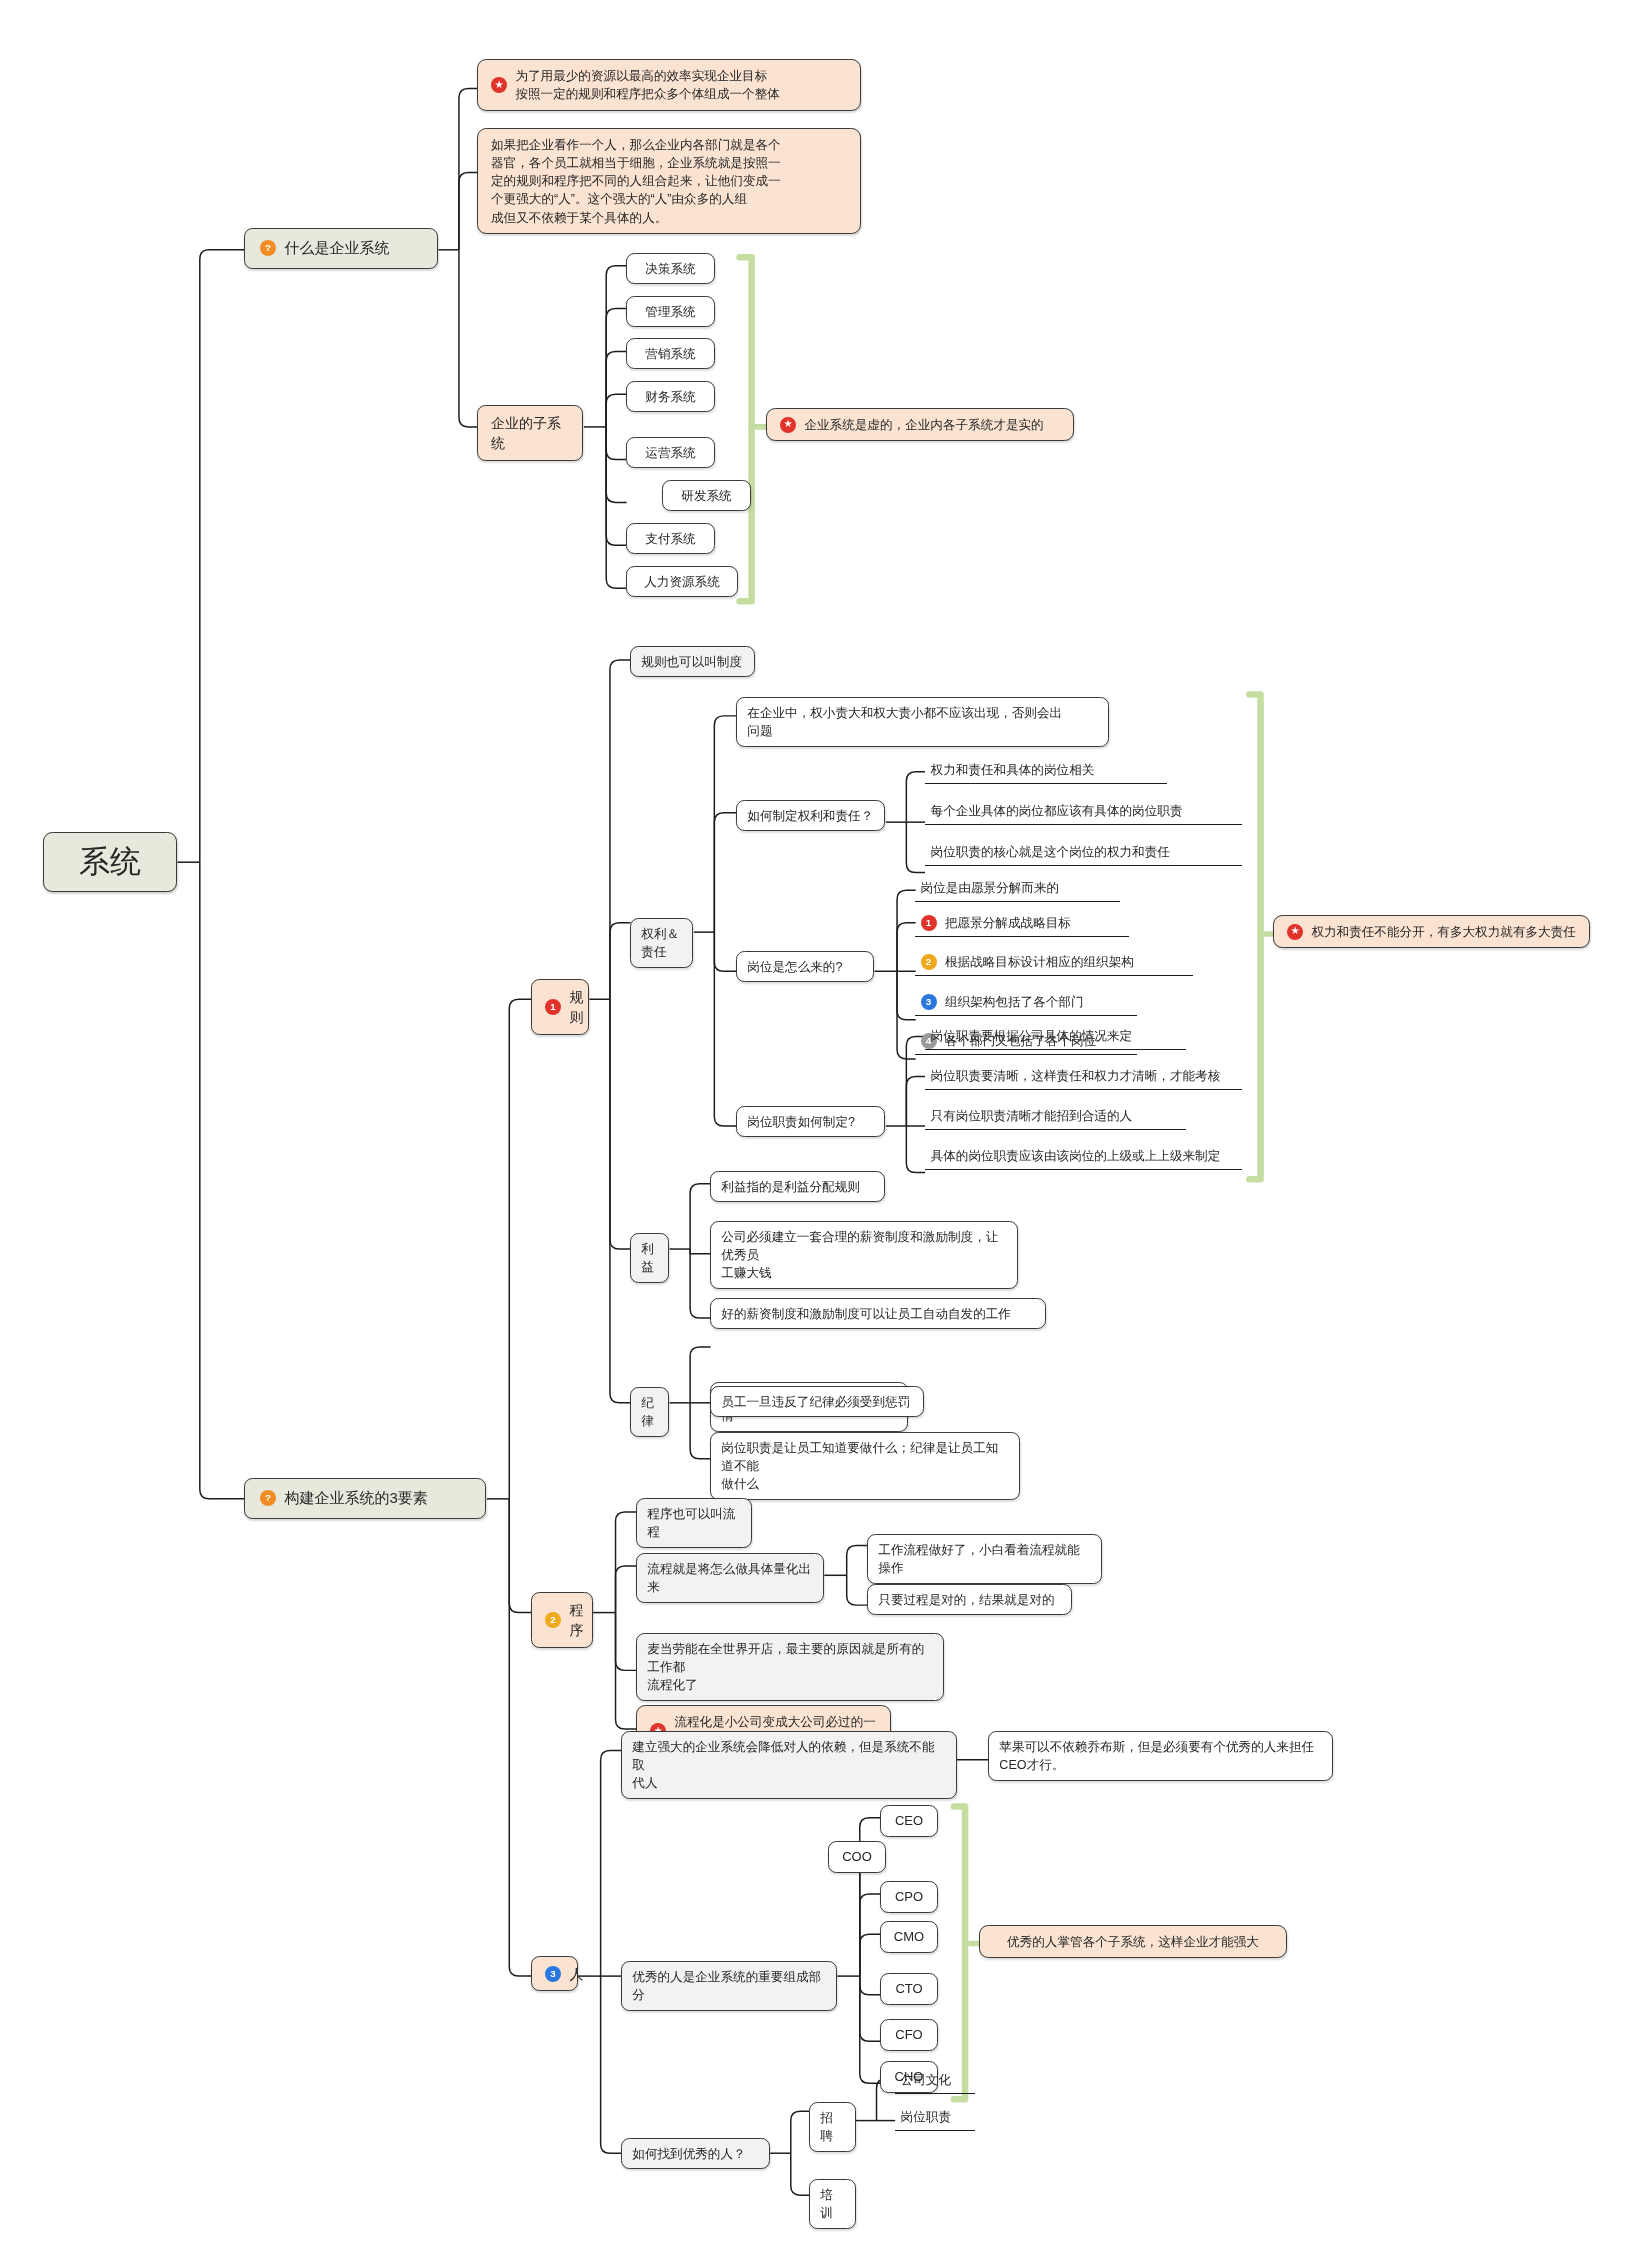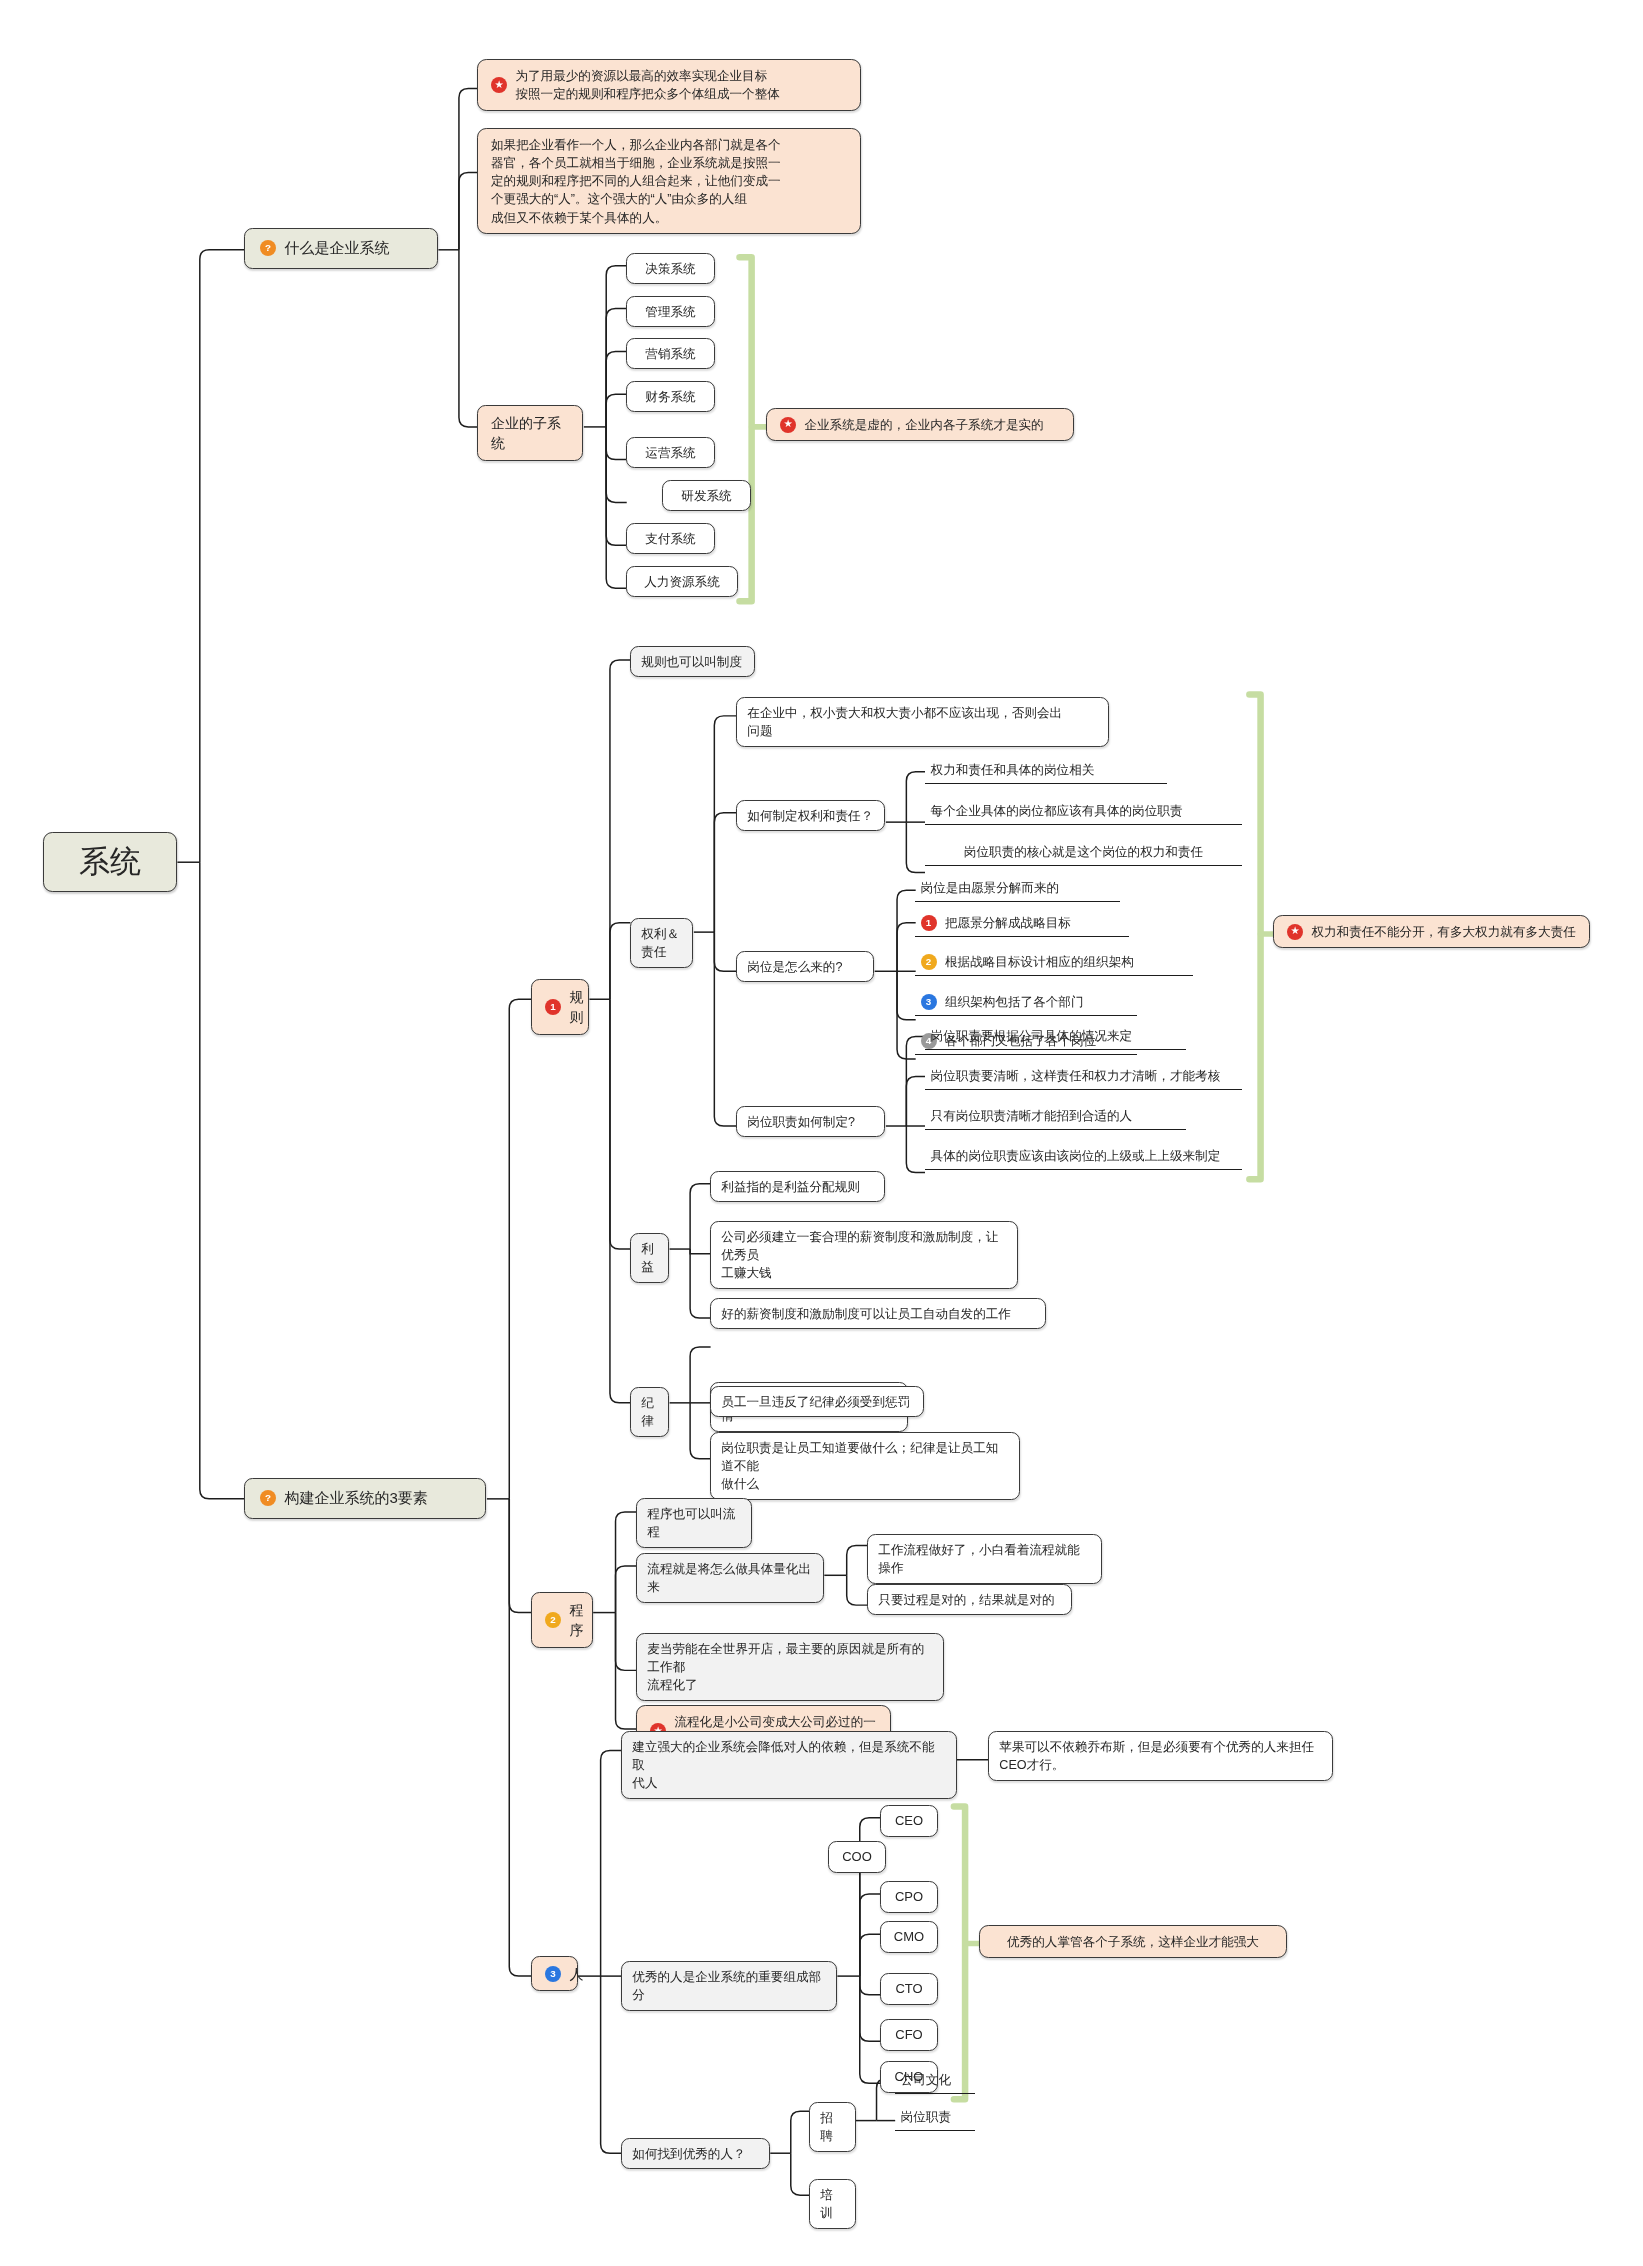--- a/index.html
+++ b/index.html
@@ -304,21 +304,21 @@
   <div class="node n-white" style="left:736px; top:697px; width:373px; align-items:flex-start;">
     <span class="label">在企业中，权小责大和权大责小都不应该出现，否则会出
 问题</span>
   </div>
 
   <div class="node n-white" style="left:736px; top:800px; width:149px;">
     <span class="label">如何制定权利和责任？</span>
   </div>
   <div class="node n-plain" style="left:925px; top:758px; width:242px;"><span class="label">权力和责任和具体的岗位相关</span></div>
   <div class="node n-plain" style="left:925px; top:799px; width:317px;"><span class="label">每个企业具体的岗位都应该有具体的岗位职责</span></div>
-  <div class="node n-plain" style="left:925px; top:840px; width:317px;justify-content:center;"><span class="label">岗位职责的核心就是这个岗位的权力和责任</span></div>
+  <div class="node n-plain" style="left:925px; top:840px; width:317px;"><span class="label">岗位职责的核心就是这个岗位的权力和责任</span></div>
 
   <div class="node n-white" style="left:736px; top:951px; width:138px;">
     <span class="label">岗位是怎么来的?</span>
   </div>
   <div class="node n-plain" style="left:915px; top:876px; width:205px;"><span class="label">岗位是由愿景分解而来的</span></div>
 
   <div class="node n-plain" style="left:915px; top:911px; width:214px;">
     <span class="badge num1">1</span>
     <span class="label">把愿景分解成战略目标</span>
   </div>

